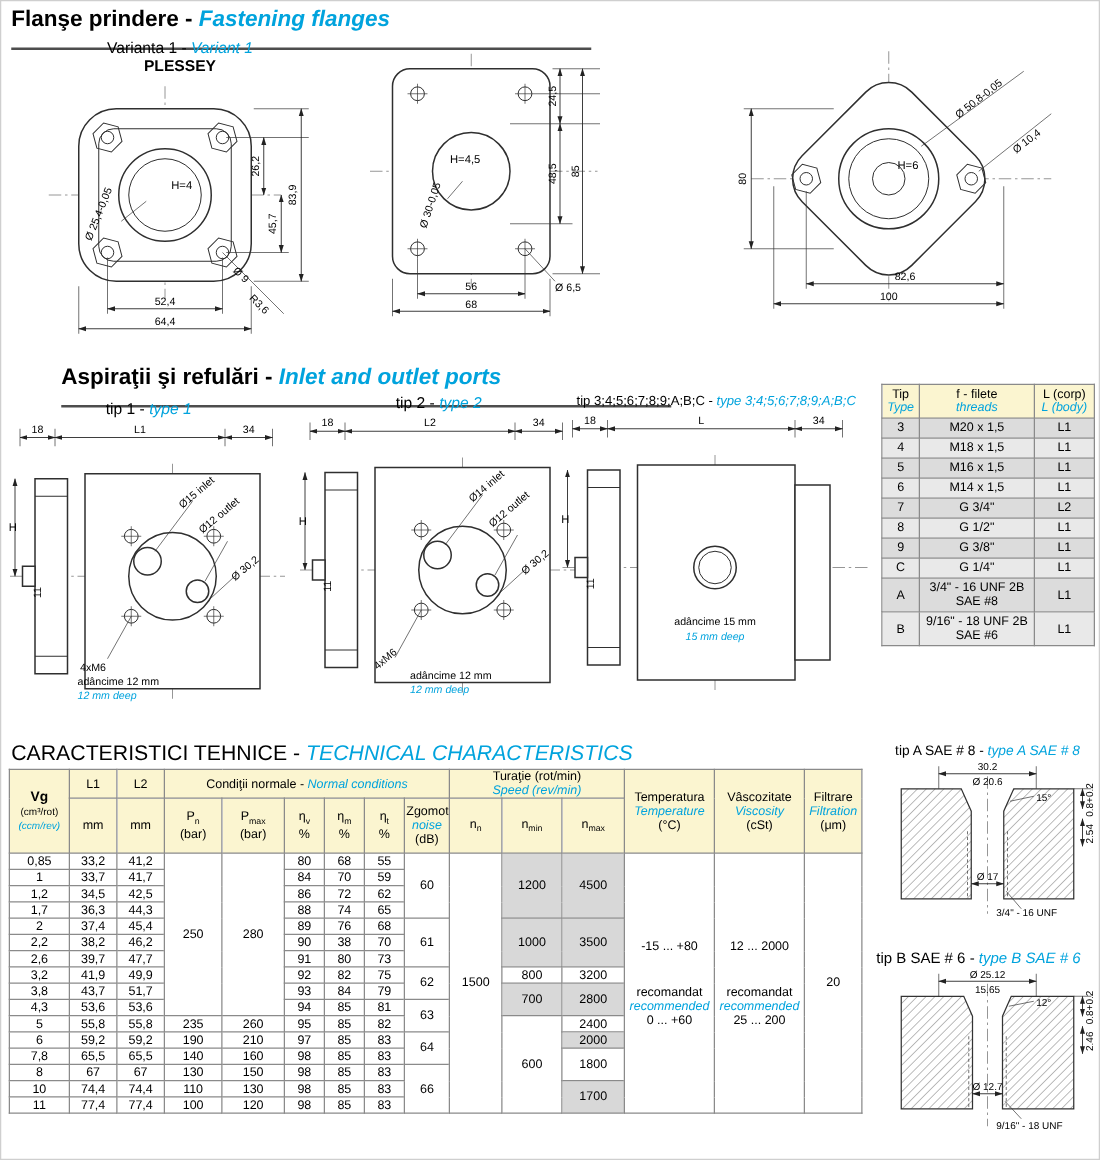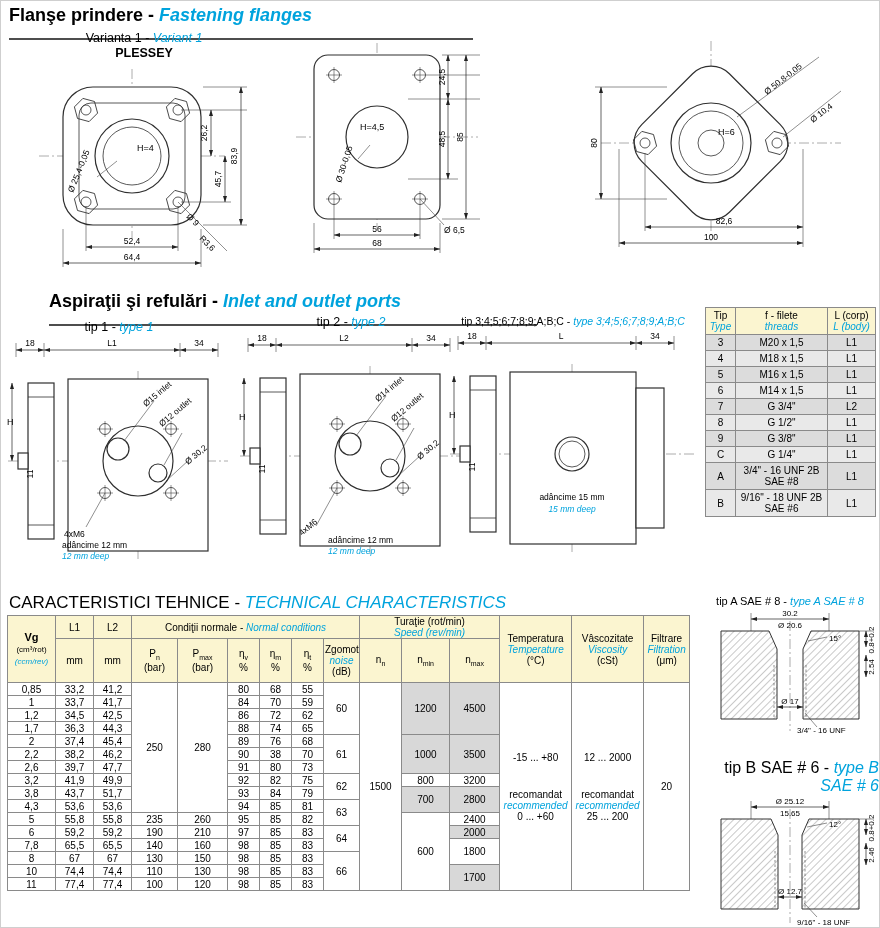--- a/index.html
+++ b/index.html
@@ -680,21 +680,21 @@
     <text class="mid t8" x="89" y="21">Ø 20.6</text>
     <text class="t8" x="128" y="34">15°</text>
     <text class="mid t8" transform="translate(173,33) rotate(-90)">0.8+0.2</text>
     <text class="mid t8" transform="translate(173,60) rotate(-90)">2.54</text>
     <text class="mid t8" x="89" y="97">Ø 17</text>
     <text class="t8" x="96" y="126">3/4" - 16 UNF</text>
   </svg>
 </div>
 
 <div class="abs" style="left:700px; top:758px; width:178px;">
-  <div style="font-size:16px; text-align:right;">
+  <div style="font-size:12px; text-align:left;">
     <span>tip B   SAE # 6 - </span><span class="accent-i">type B   SAE # 6</span>
   </div>
   <svg width="178" height="132" viewBox="0 0 178 132">
     <line class="cl" x1="89" y1="14" x2="89" y2="128"></line>
     <path class="sect" d="M20,24 L70,24 L77,40 L77,114 L20,114 Z"></path>
     <path class="sect" d="M158,24 L108,24 L101,40 L101,114 L158,114 Z"></path>
     <line class="ext" x1="74" y1="56" x2="74" y2="114" stroke-dasharray="2.5 2"></line>
     <line class="ext" x1="104" y1="56" x2="104" y2="114" stroke-dasharray="2.5 2"></line>
     <g>
       <line class="ext" x1="50" y1="6" x2="50" y2="24"></line>

